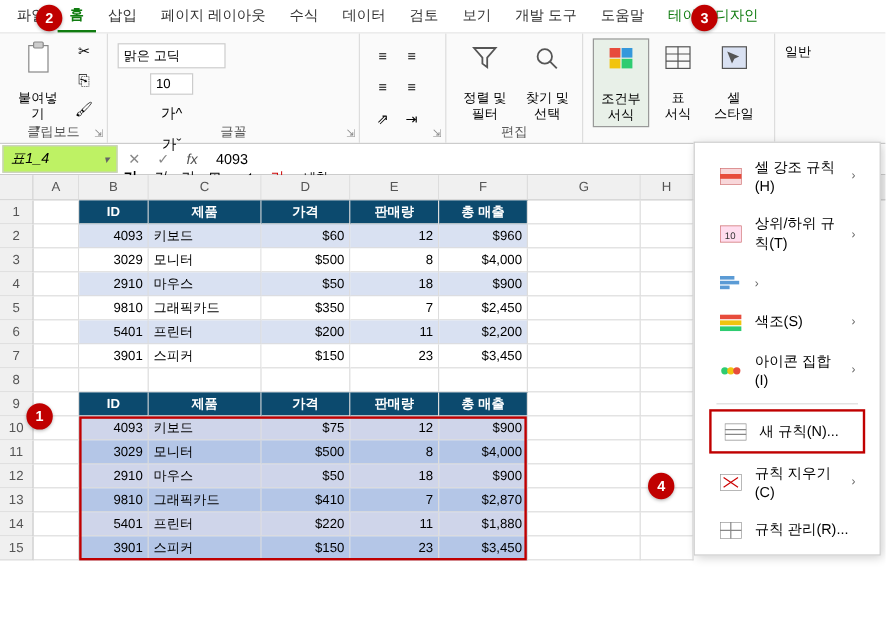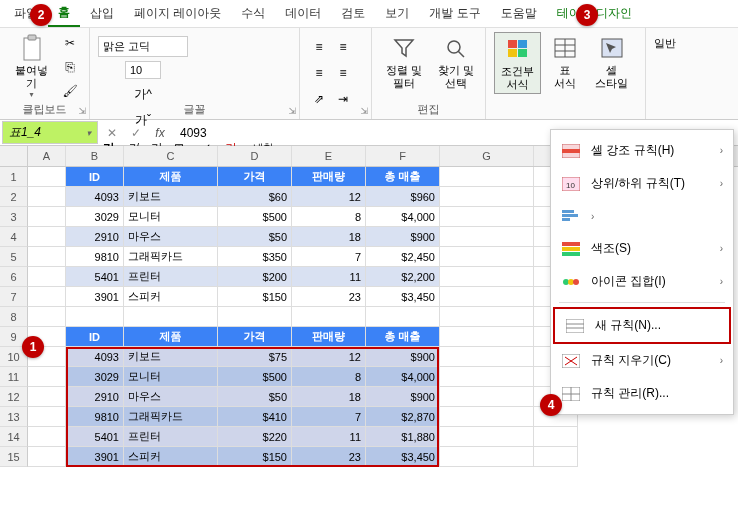--- a/index.html
+++ b/index.html
@@ -11,21 +11,21 @@
     .menubar-item.active { border-bottom: 2px solid #107c10; color: #107c10; font-weight: bold; }
     .menubar-item.green { color: #107c10; }
     
     
     .ribbon { display: flex; border-bottom: 1px solid #ccc; height: 92px; background: #fafafa; }
     .ribbon-group { border-right: 1px solid #ddd; padding: 4px 8px; display: flex; flex-direction: column; position: relative; }
     .ribbon-group-label { text-align: center; font-size: 11px; color: #555; position: absolute; bottom: 2px; left: 0; right: 0; }
     .ribbon-group-content { flex: 1; display: flex; align-items: flex-start; gap: 4px; }
     .big-btn { display: flex; flex-direction: column; align-items: center; padding: 2px 6px; cursor: pointer; }
     .big-btn-icon { width: 28px; height: 28px; display: flex; align-items: center; justify-content: center; }
-    .big-btn-label { font-size: 11px; text-align: center; line-height: 1.2; margin-top: 2px; }
+    .big-btn-label { font-size: 11px; text-align: center; line-height: 1.2; margin-top: 14px; }
     .small-controls { display: flex; flex-direction: column; gap: 2px; }
     .font-row { display: flex; align-items: center; gap: 4px; flex-direction: column; }
     .font-select { border: 1px solid #ccc; padding: 2px 4px; font-size: 11px; width: 90px; background: #fff; }
     .size-select { border: 1px solid #ccc; padding: 2px 4px; font-size: 11px; width: 36px; background: #fff; }
     .btn-row { display: flex; gap: 2px; }
     .tool-btn { width: 22px; height: 22px; display: flex; align-items: center; justify-content: center; cursor: pointer; font-size: 12px; }
     .tool-btn-wide { padding: 0 4px; height: 22px; display: flex; align-items: center; cursor: pointer; gap: 2px; }
     .launcher { position: absolute; bottom: 3px; right: 3px; font-size: 9px; color: #888; cursor: pointer; }
     
     .ribbon .highlighted { border: 1px solid #999; background: #e8f0e8; }
@@ -41,38 +41,38 @@
     
     .sheet { position: relative; }
     .col-headers { display: flex; background: #f0f0f0; border-bottom: 1px solid #ccc; }
     .corner { width: 28px; height: 20px; border-right: 1px solid #ccc; background: #f0f0f0; }
     .col-h { height: 20px; display: flex; align-items: center; justify-content: center; border-right: 1px solid #ddd; color: #555; font-size: 11px; background: #f0f0f0; }
     .row { display: flex; }
     .row-h { width: 28px; display: flex; align-items: center; justify-content: center; border-right: 1px solid #ccc; border-bottom: 1px solid #ddd; color: #555; font-size: 11px; background: #f0f0f0; }
     .cell { height: 20px; border-right: 1px solid #ddd; border-bottom: 1px solid #ddd; padding: 0 4px; display: flex; align-items: center; font-size: 11px; overflow: hidden; }
     .cell.r { justify-content: flex-end; }
     
-    .th-cell { background: #3b82f6; color: #fff; font-weight: bold; justify-content: center; }
+    .th-cell { background: #0c4a6e; color: #fff; font-weight: bold; justify-content: center; }
     .band-a { background: #d9e1f2; }
     .band-b { background: #fff; }
     .sel { background: #b4c6e7; }
     .sel-alt { background: #cfd5ea; }
     
     .col-A { width: 38px; } .col-B { width: 58px; } .col-C { width: 94px; }
     .col-D { width: 74px; } .col-E { width: 74px; } .col-F { width: 74px; }
     .col-G { width: 94px; } .col-H { width: 44px; }
     
     
     .badge { position: absolute; width: 22px; height: 22px; border-radius: 50%; background: #c00000; color: #fff; font-weight: bold; display: flex; align-items: center; justify-content: center; font-size: 12px; z-index: 20; box-shadow: 0 1px 3px rgba(0,0,0,0.3); }
     
     
     .sel-box { position: absolute; border: 2px solid #c00000; pointer-events: none; z-index: 5; }
     
     
-    .dropdown { position: absolute; right: 4px; top: 129px; width: 184px; background: #fff; border: 1px solid #ccc; box-shadow: 2px 2px 8px rgba(0,0,0,0.2); z-index: 10; padding: 4px 0; }
+    .dropdown { position: absolute; right: 4px; top: 118px; width: 156px; background: #fff; border: 1px solid #ccc; box-shadow: 2px 2px 8px rgba(0,0,0,0.2); z-index: 10; padding: 4px 10px; }
     .dd-item { display: flex; align-items: center; padding: 8px 10px; cursor: pointer; gap: 10px; font-size: 12px; }
     .dd-icon { width: 20px; height: 16px; display: flex; align-items: center; justify-content: center; }
     .dd-label { flex: 1; }
     .dd-arrow { font-size: 10px; color: #666; }
     .dd-sep { height: 1px; background: #ddd; margin: 4px 8px; }
     .dd-item.boxed { border: 2px solid #c00000; margin: 0 2px; }
     
     .chevron { font-size: 8px; color: #666; }
     
     

